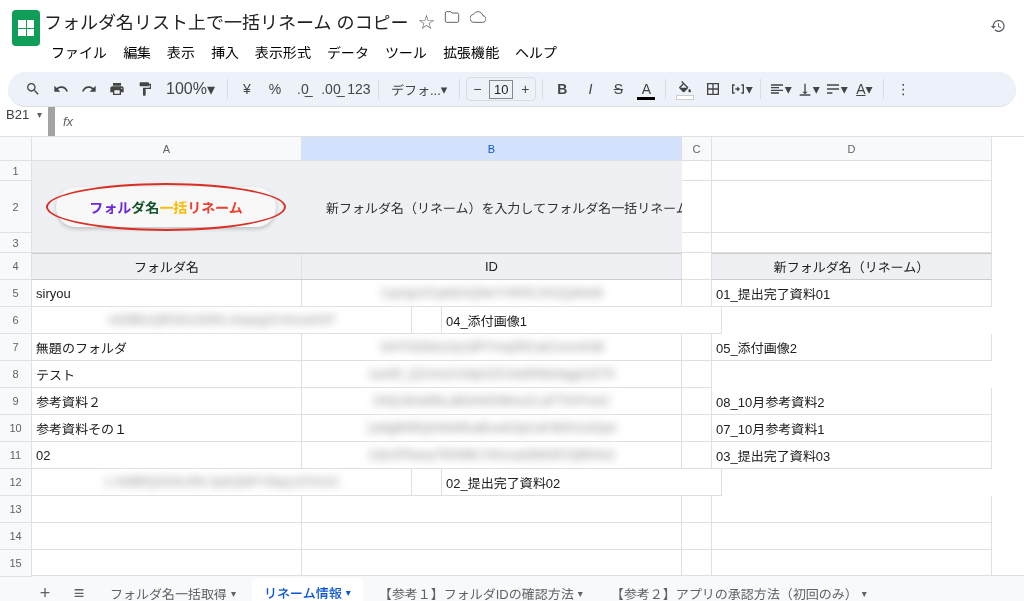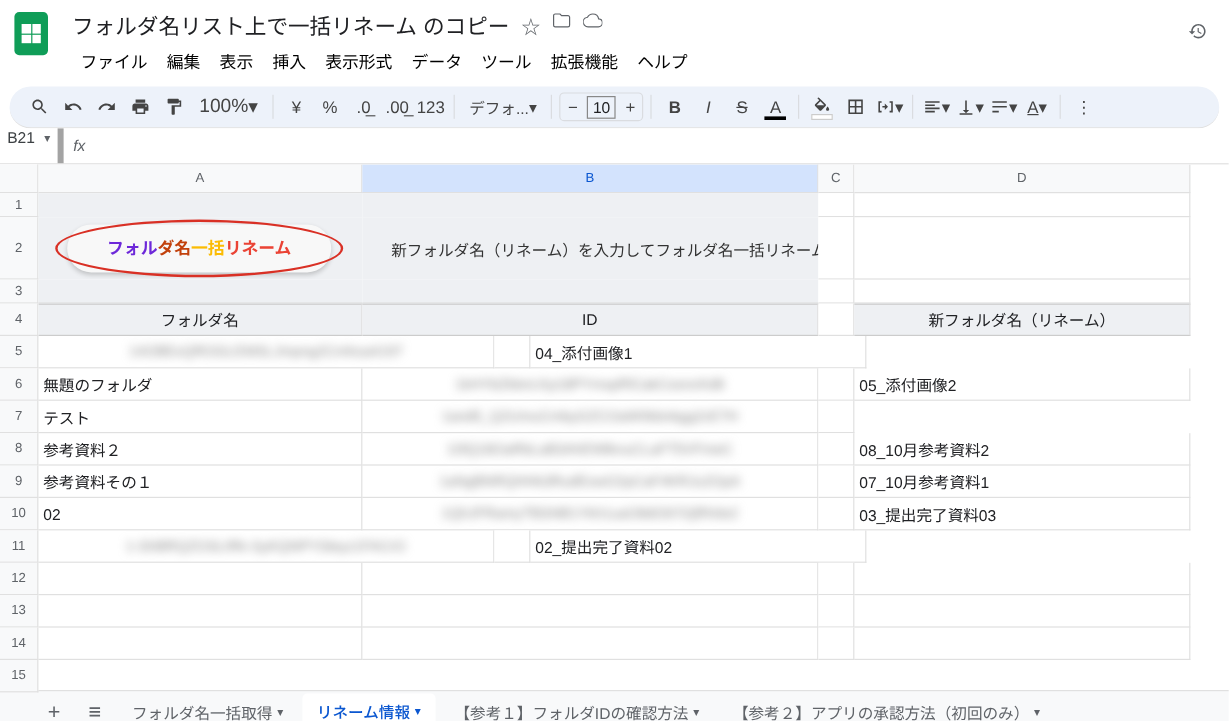--- a/index.html
+++ b/index.html
@@ -1,17 +1,17 @@
 <!DOCTYPE html>
 <html><head>
 <meta charset="utf-8">
 <style>
 *{box-sizing:border-box;margin:0;padding:0;font-family:Arial,"Hiragino Sans","Noto Sans JP",sans-serif}
 body{background:#fff;color:#202124;font-size:13px;overflow:hidden}
-.titlebar{display:flex;align-items:flex-start;padding:6px 12px 0 12px;gap:20px}
+.titlebar{display:flex;align-items:flex-start;padding:6px 12px 0 12px;gap:4px}
 .logo{width:28px;height:36px;background:#0f9d58;border-radius:4px;display:flex;align-items:center;justify-content:center;margin-top:4px}
 .logo-grid{width:16px;height:16px;display:grid;grid-template-columns:repeat(2,1fr);grid-template-rows:repeat(2,1fr);gap:1px}
 .logo-grid span{background:#fff}
 .title-area{flex:1}
 .doc-title{display:flex;align-items:center;gap:10px;font-size:18px;color:#202124;padding:2px 0}
 .doc-title .icons{display:flex;gap:10px;color:#5f6368;font-size:16px}
 .menubar{display:flex;gap:2px;padding:2px 0 6px 0}
 .menubar span{padding:4px 7px;font-size:14px;color:#000000;border-radius:4px;cursor:pointer}
 .history-icon{width:28px;height:28px;border-radius:50%;display:flex;align-items:center;justify-content:center;color:#5f6368;font-size:18px;margin-top:6px;cursor:pointer}
 .toolbar{display:flex;align-items:center;gap:2px;padding:4px 12px;border-bottom:1px solid #e0e0e0;margin:0 8px;border-radius:24px;background:#edf2fa}
@@ -22,40 +22,40 @@
 .size-box{display:flex;align-items:center;border:1px solid #dadce0;border-radius:4px;height:24px}
 .size-box .tbtn{min-width:20px;height:22px}
 .size-val{width:24px;text-align:center;font-size:13px;border:1px solid #888;padding:1px 0;margin:0 2px}
 .text-color{position:relative}
 .text-color::after{content:"";position:absolute;bottom:2px;left:4px;right:4px;height:3px;background:#000}
 .fill-color{position:relative}
 .fill-color::after{content:"";position:absolute;bottom:2px;left:4px;right:4px;height:3px;background:#fff;border:1px solid #ccc}
 .namebox-row{display:flex;align-items:flex-start;border-bottom:1px solid #e0e0e0;height:30px}
 .namebox{width:48px;padding:0 6px;font-size:13px;color:#3c4043;display:flex;align-items:center;justify-content:space-between}
 .namebox .dd{font-size:10px;color:#5f6368}
-.fx{padding:0 8px;color:#5f6368;font-style:italic;font-size:13px;border-left:5px solid #a3a3a3;height:100%;display:flex;align-items:center}
+.fx{padding:0 8px;color:#5f6368;font-style:italic;font-size:13px;border-left:7px solid #a3a3a3;height:100%;display:flex;align-items:center}
 .sheet{display:flex;height:438px}
 .rowhdrs{width:32px;background:#fff}
 .rowhdr{height:27px;border-right:1px solid #e0e0e0;border-bottom:1px solid #e0e0e0;display:flex;align-items:center;justify-content:center;font-size:11px;color:#5f6368;background:#f8f9fa}
 .rowhdr.first{height:24px}
 .grid{flex:1;overflow:hidden}
 .colhdrs{display:flex;height:24px}
 .colhdr{border-right:1px solid #e0e0e0;border-bottom:1px solid #e0e0e0;background:#f8f9fa;display:flex;align-items:center;justify-content:center;font-size:11px;color:#5f6368}
 .colA{width:270px}.colB{width:380px}.colC{width:30px}.colD{width:280px}
 .colhdr.sel{background:#d3e3fd;color:#0b57d0}
 .row{display:flex;height:27px}
 .cell{border-right:1px solid #e0e0e0;border-bottom:1px solid #e0e0e0;padding:0 4px;display:flex;align-items:center;font-size:13px;overflow:hidden;white-space:nowrap}
 .row.tall{height:52px}
 .row.short{height:20px}
 .merged{background:#eef0f3}
 .hdrcell{background:#eef0f3;justify-content:center;font-size:13px;border-top:1px solid #ccc;border-bottom:1px solid #ccc}
 .colC.cell{background:#fff}
 .rename-btn{position:relative;width:220px;height:40px;margin-left:20px;display:flex;align-items:center;justify-content:center;background:#f8f8f8;border-radius:20px;box-shadow:0 2px 4px rgba(0,0,0,.2);font-size:14px;font-weight:bold}
 .rename-btn::before{content:"";position:absolute;inset:-4px -10px;border:2px solid #d93025;border-radius:50%}
-.rb1{color:#6d28d9}.rb2{color:#c2410c}.rb3{color:#fbbc04}.rb4{color:#ea4335}
+.rb1{color:#6d28d9}.rb2{color:#14532d}.rb3{color:#fbbc04}.rb4{color:#ea4335}
 .instruction{font-size:13px;color:#333;padding-left:20px}
 .blur{filter:blur(4px);color:#888;font-size:12px}
 .tabs{display:flex;align-items:center;height:36px;border-top:1px solid #e0e0e0;padding:0 30px;gap:4px;background:#f8f9fa}
 .tab-btn{width:30px;height:30px;display:flex;align-items:center;justify-content:center;color:#5f6368;cursor:pointer;font-size:18px}
 .tab{padding:0 12px;height:32px;display:flex;align-items:center;gap:4px;font-size:13px;color:#5f6368;cursor:pointer;border-radius:4px 4px 0 0}
 .tab.active{color:#0b57d0;background:#fff;font-weight:500;border-bottom:2px solid #0b57d0}
 .tab .dd{font-size:10px}
 svg{width:16px;height:16px;fill:currentColor}
 </style>
 </head>
@@ -246,20 +246,28 @@
         <div class="cell colD"></div>
       </div>
     <div class="row">
       <div class="cell colA hdrcell">フォルダ名</div>
       <div class="cell colB hdrcell">ID</div>
       <div class="cell colC"></div>
       <div class="cell colD hdrcell">新フォルダ名（リネーム）</div>
     </div>
     <div id="data-rows">
         <div class="row">
+          <div class="cell colA">siryou</div>
+          <div class="cell colB" style="justify-content:center">
+            <span class="blur">1xyAg1XCpdd2vQNeYVWSCJH1QaNmB</span>
+          </div>
+          <div class="cell colC"></div>
+          <div class="cell colD">01_提出完了資料01</div>
+        </div>
+        <div class="row">
           <div class="cell colB" style="justify-content:center">
             <span class="blur">14OBExQROGLEMSLJmpng2Cmhca4197</span>
           </div>
           <div class="cell colC"></div>
           <div class="cell colD">04_添付画像1</div>
         </div>
         <div class="row">
           <div class="cell colA">無題のフォルダ</div>
           <div class="cell colB" style="justify-content:center">
             <span class="blur">1kHYbZkbnLKp18PYmxpRlCakCosncKd8</span>

